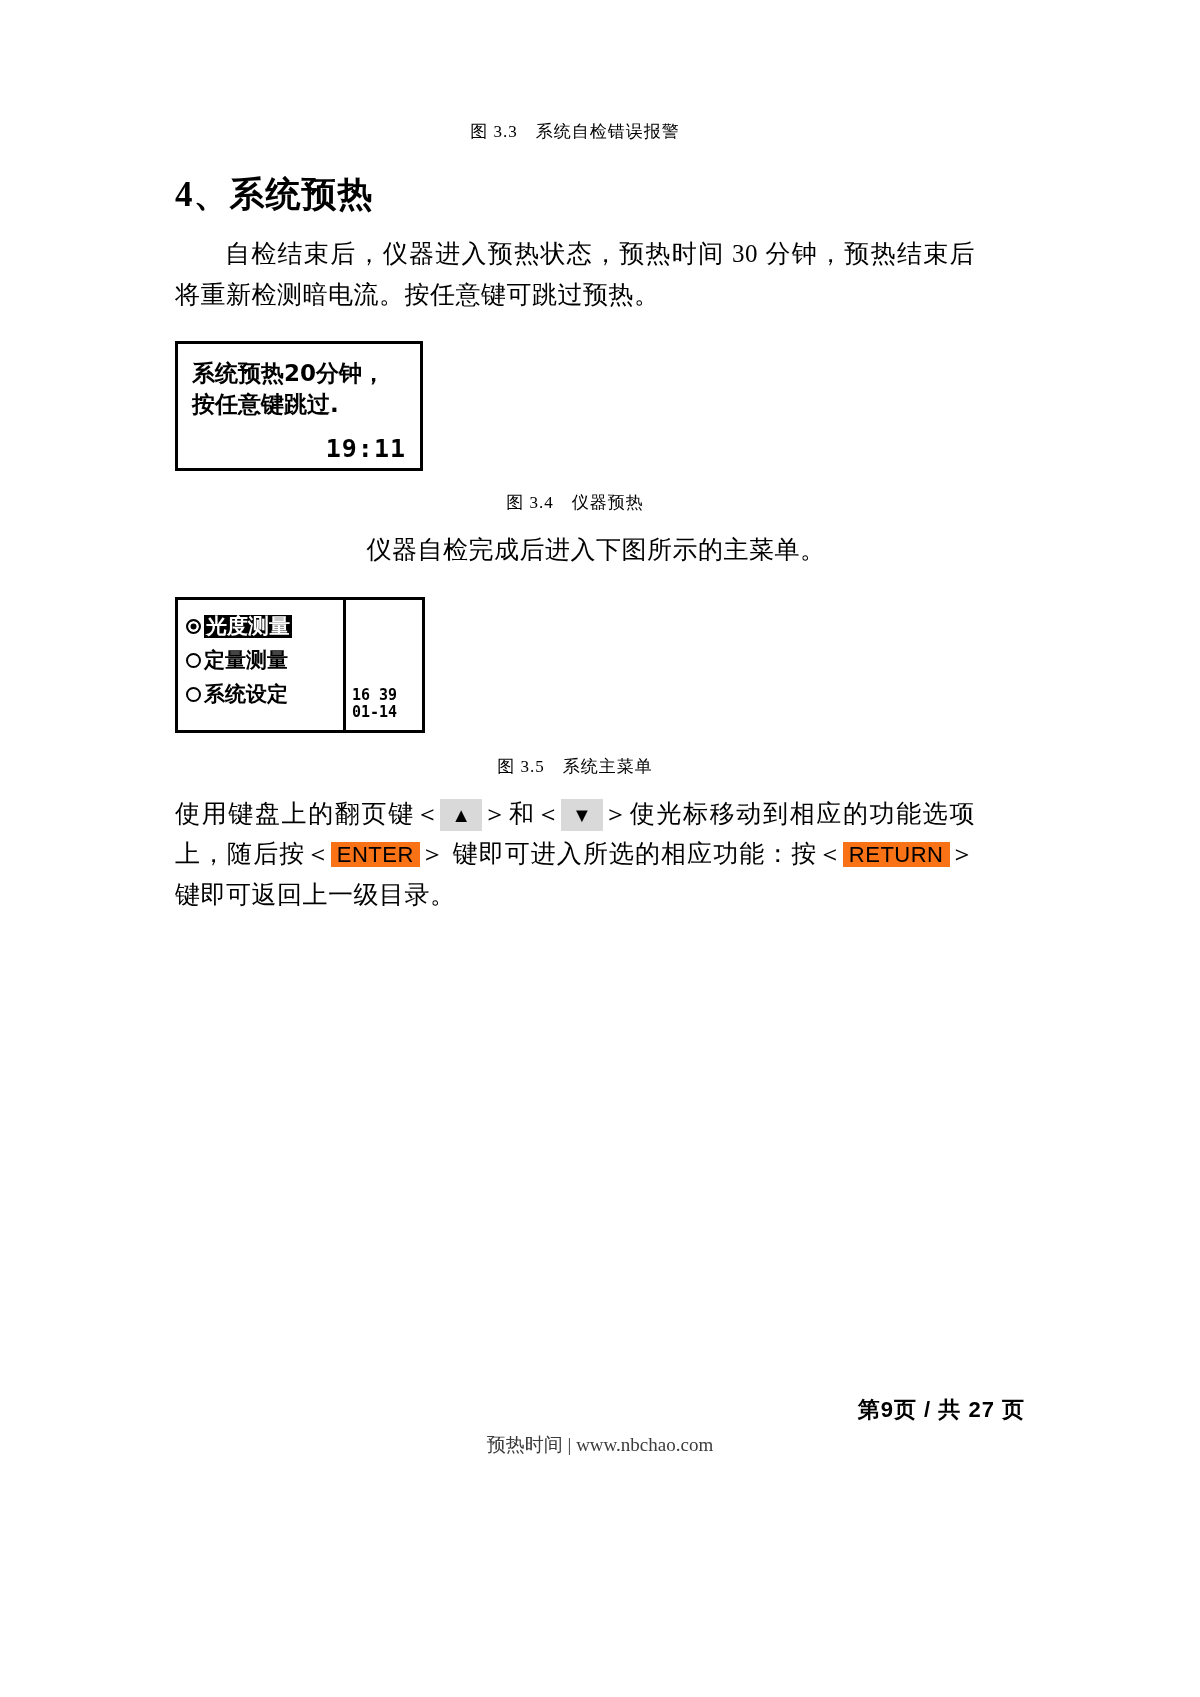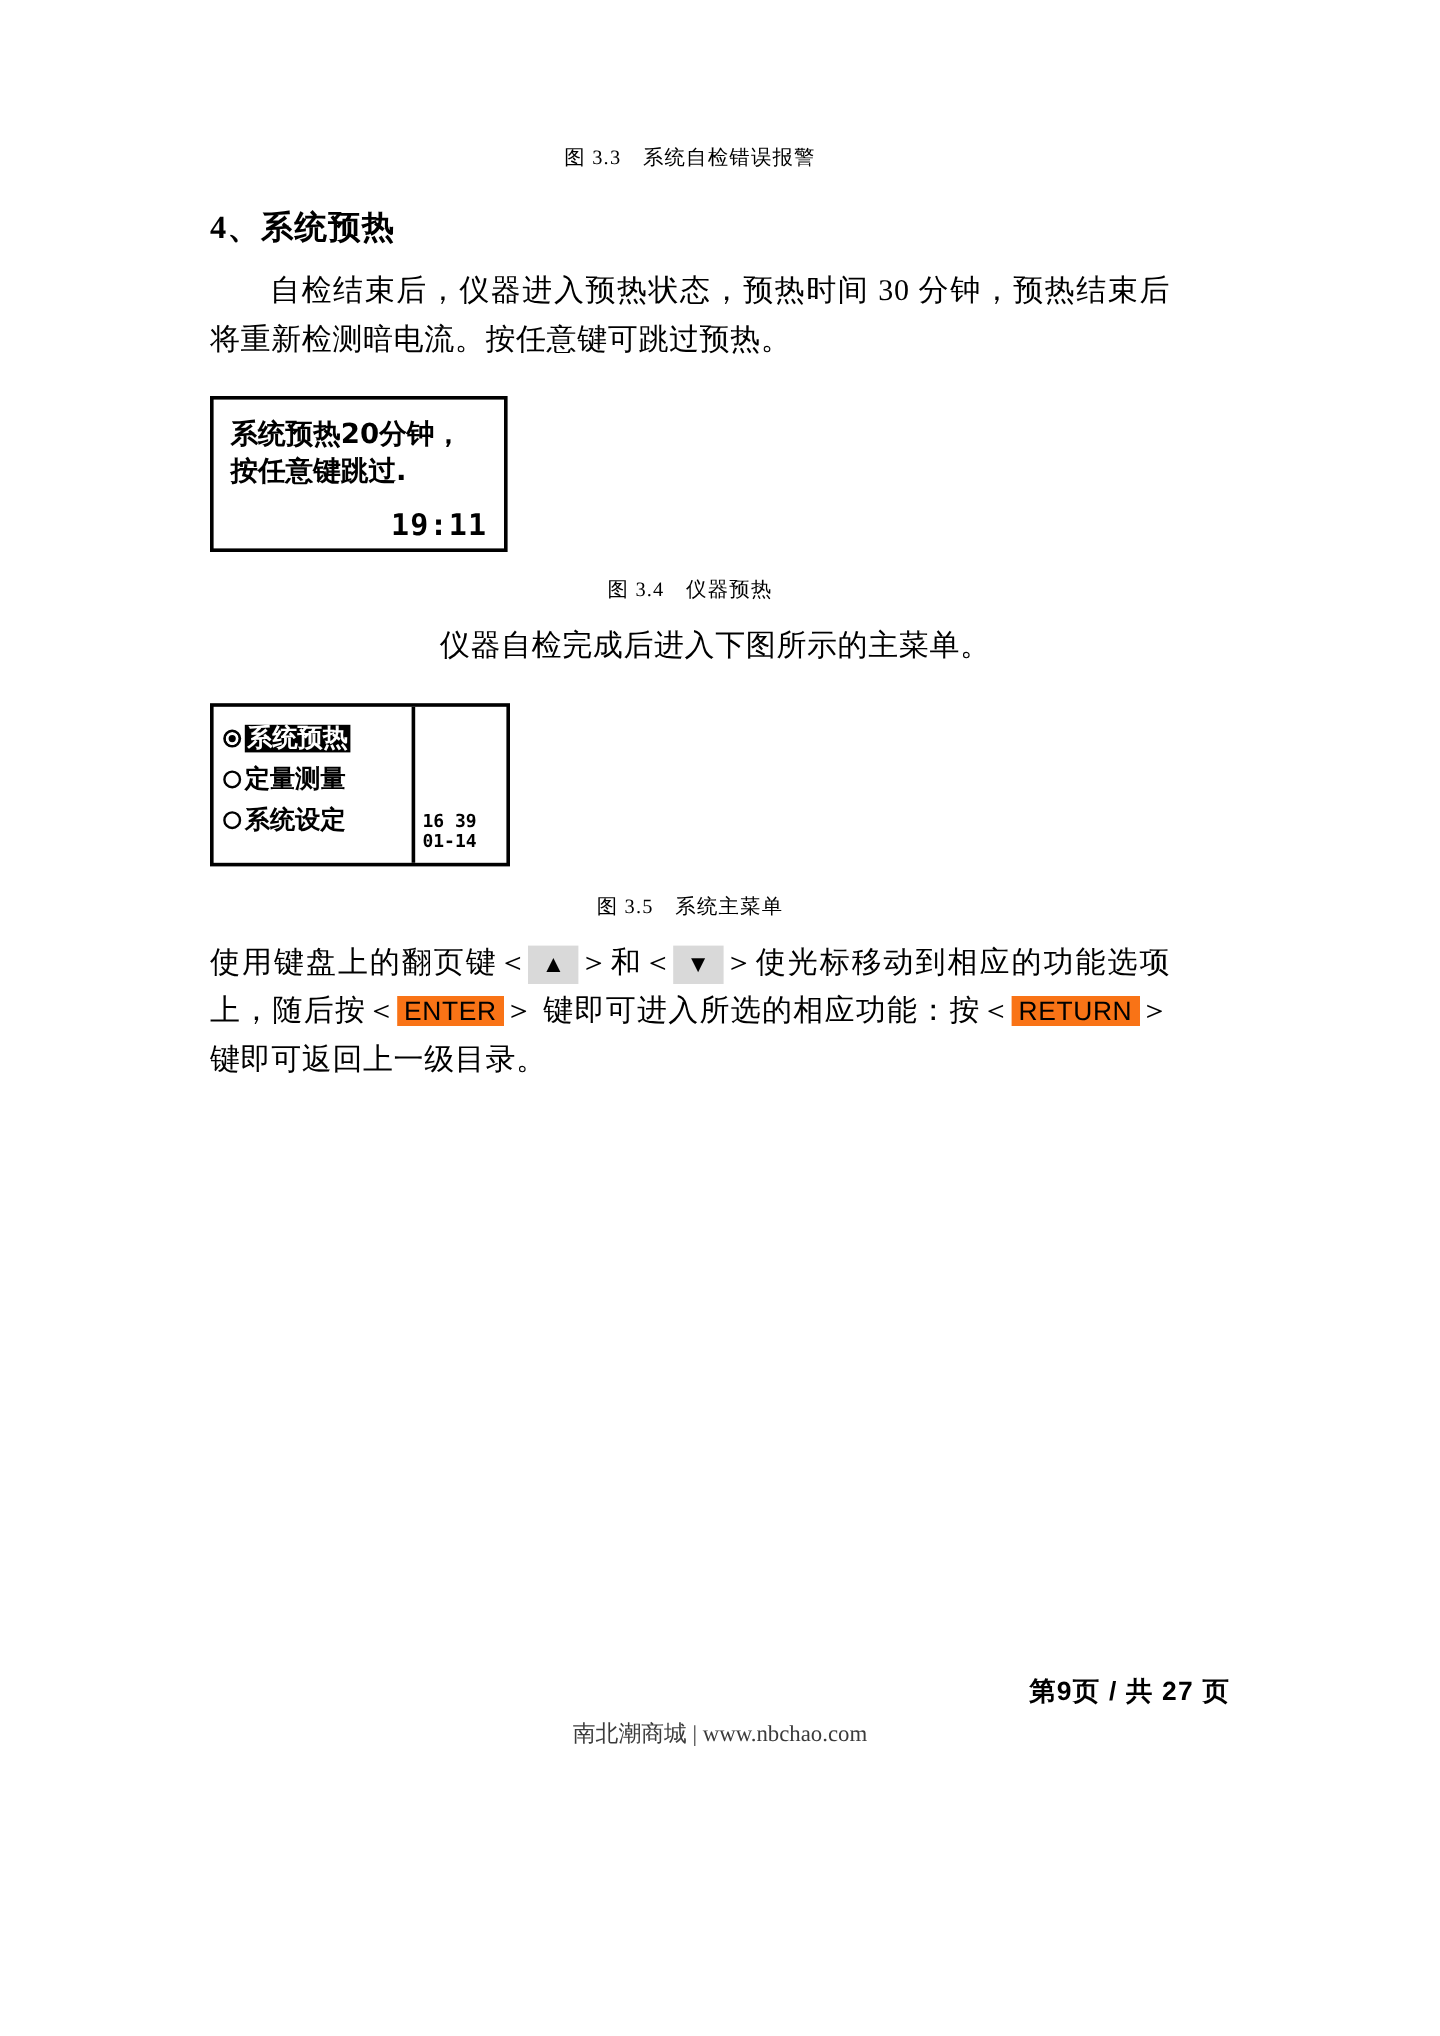--- a/index.html
+++ b/index.html
@@ -33,21 +33,21 @@
     text-align: center;
     font-family: "Liberation Serif", serif;
     font-size: 17px;
     letter-spacing: 1px;
     margin: 0;
   }
   .fig-caption .cap-sep { display: inline-block; width: 18px; }
 
   
   .section-heading {
-    font-size: 27px;
+    font-size: 35px;
     font-family: "Liberation Serif", serif;
     margin: 28px 0 0 0;
     letter-spacing: 1px;
   }
 
   
   .para {
     font-size: 25px;
     line-height: 1.62;
     margin: 16px 0 0 0;
@@ -213,21 +213,21 @@
       <span>图 3.4</span><span class="cap-sep"></span><span>仪器预热</span>
     </p>
 
     <p class="para center-ish" style="text-align:center">仪器自检完成后进入下图所示的主菜单。</p>
 
     <div class="lcd-wrap">
       <div class="lcd lcd-2">
         <div class="menu-left">
           <div class="menu-row">
             <span class="radio sel"></span>
-            <span class="menu-label hl">系统预热</span>
+            <span class="menu-label hl">光度测量</span>
           </div>
           <div class="menu-row">
             <span class="radio"></span>
             <span class="menu-label">定量测量</span>
           </div>
           <div class="menu-row">
             <span class="radio"></span>
             <span class="menu-label">系统设定</span>
           </div>
         </div>
@@ -244,14 +244,14 @@
       <span>图 3.5</span><span class="cap-sep"></span><span>系统主菜单</span>
     </p>
 
     <p class="para">
       <span>使用键盘上的翻页键＜</span><span class="key-arrow">▲</span><span>＞和＜</span><span class="key-arrow">▼</span><span>＞使光标移动到相应的功能选项上，随后按＜</span><span class="key">ENTER</span><span>＞ 键即可进入所选的相应功能：按＜</span><span class="key">RETURN</span><span>＞ 键即可返回上一级目录。</span>
     </p>
 
   </div>
 
   <div class="footer-page">第9页 / 共 27 页</div>
-  <div class="footer-site">南北潮商城 | www.nbchao.com</div>
+  <div class="footer-site">预热时间 | www.nbchao.com</div>
 </div>
 
 </body></html>

